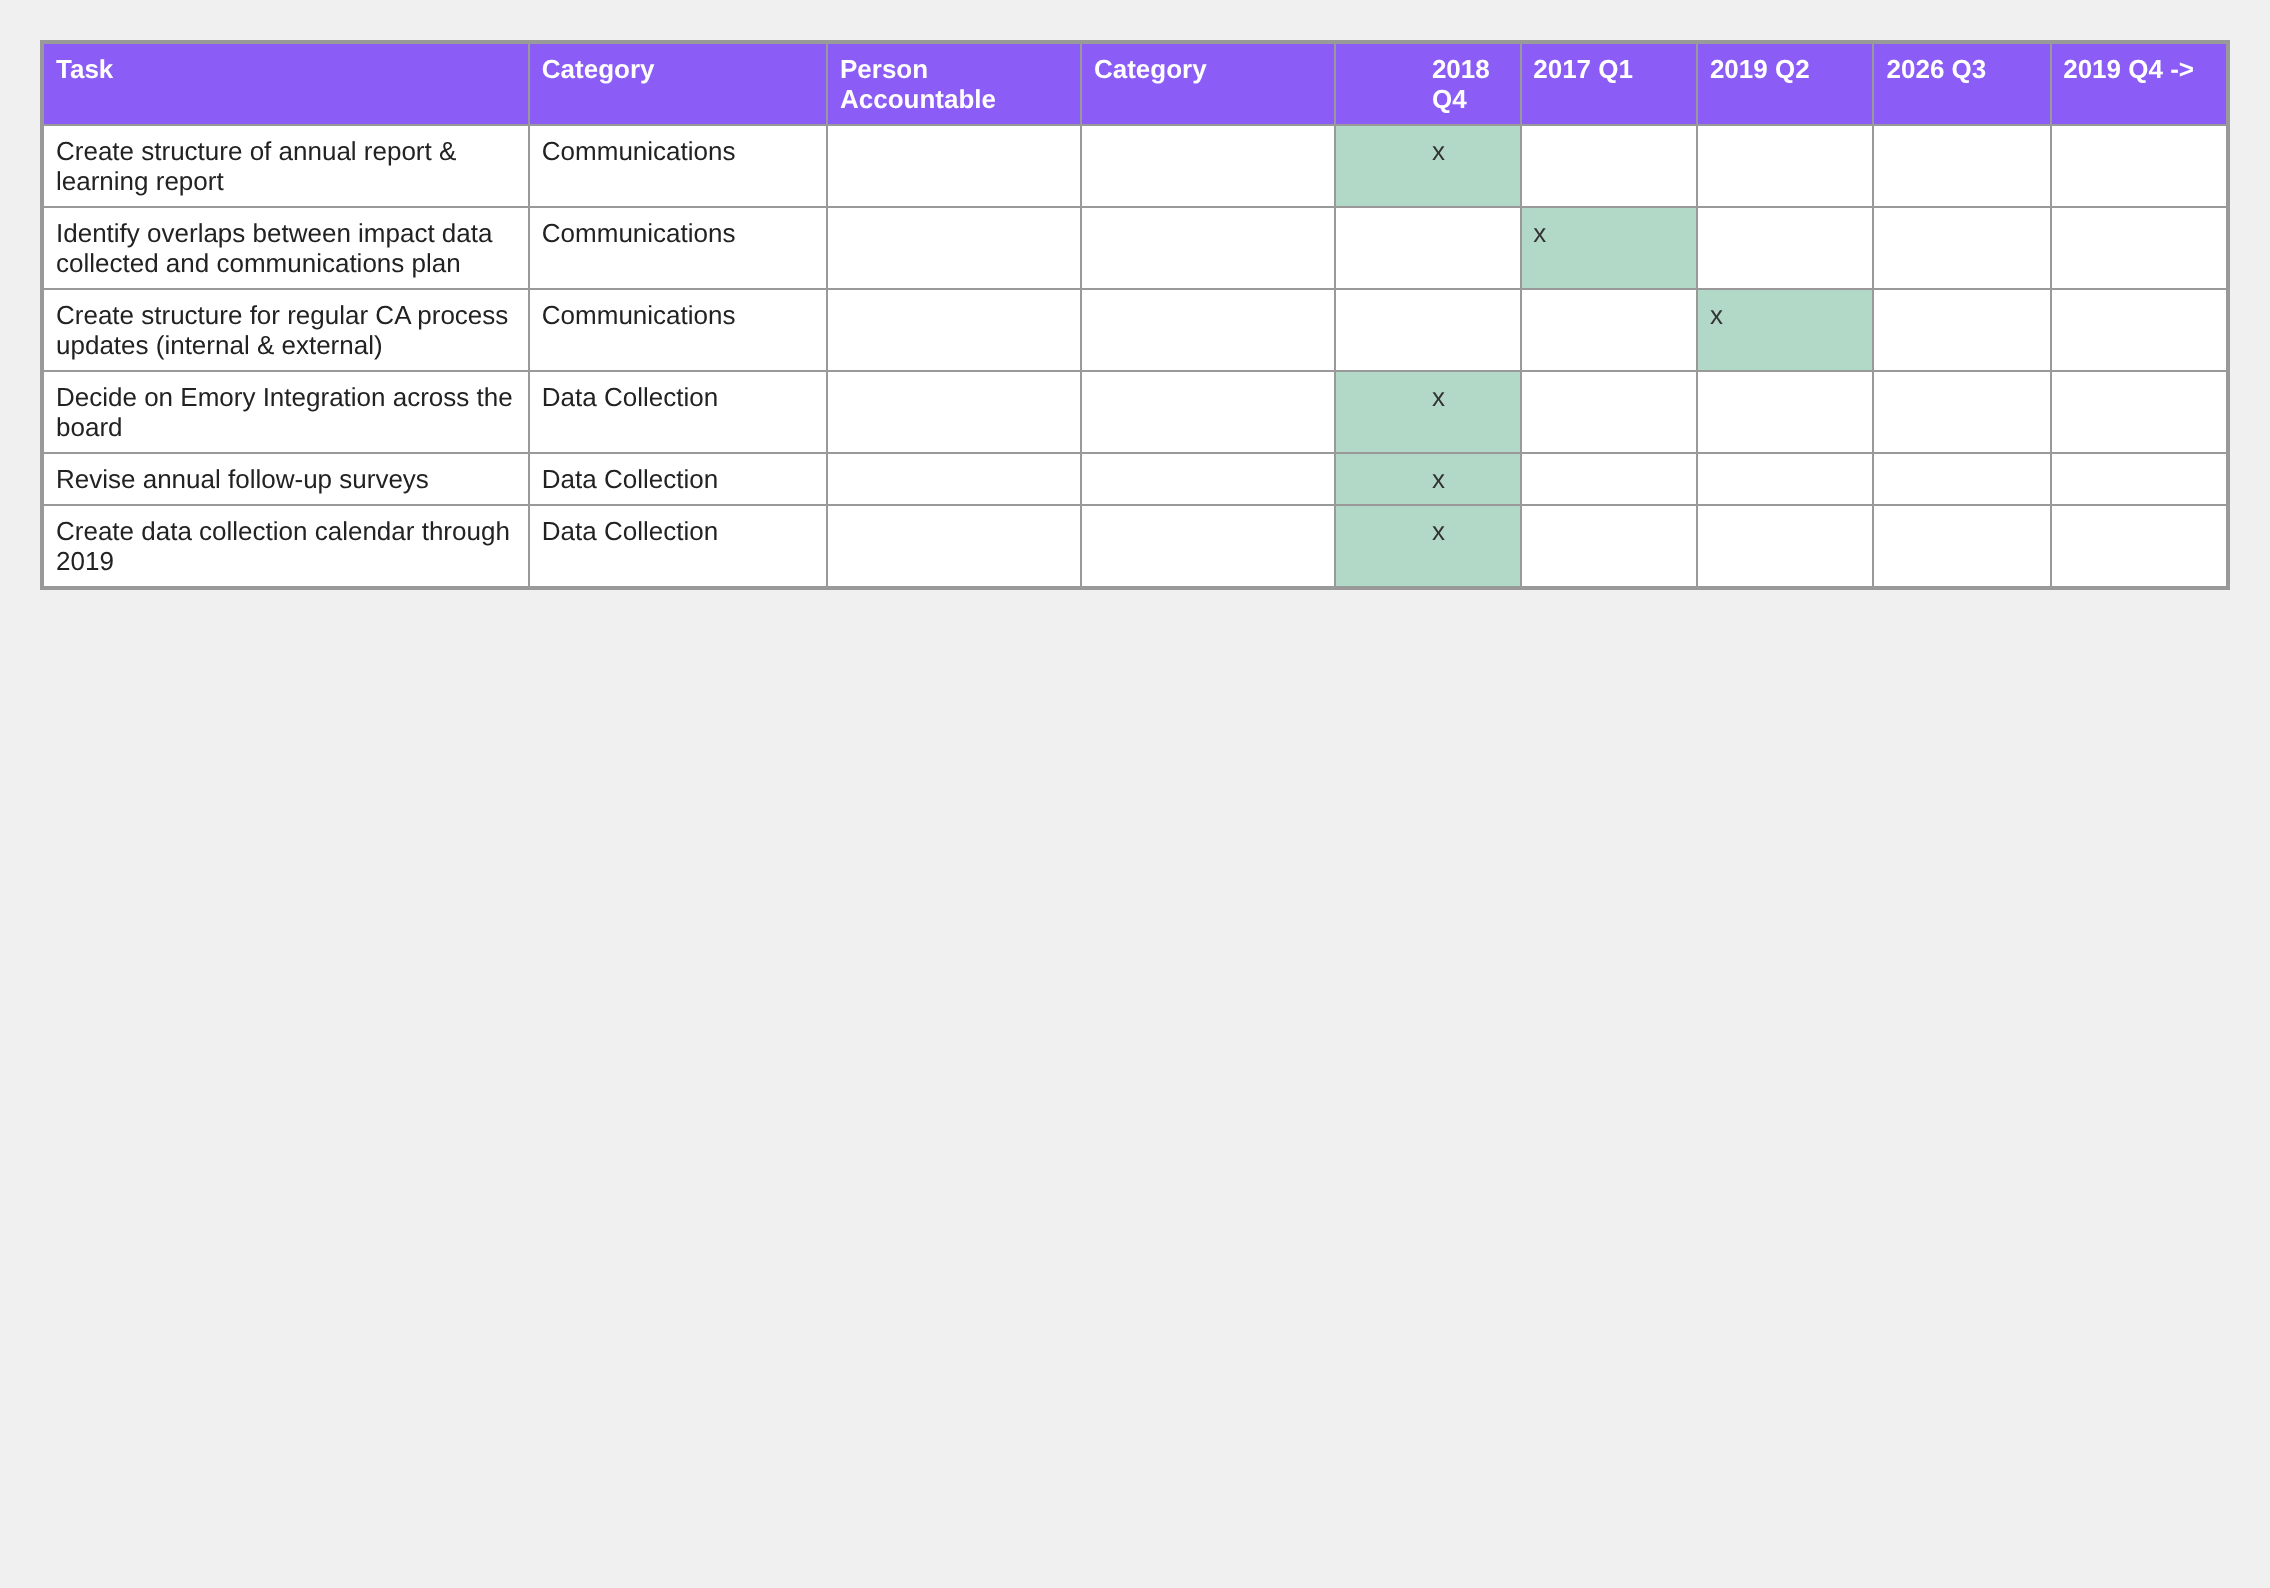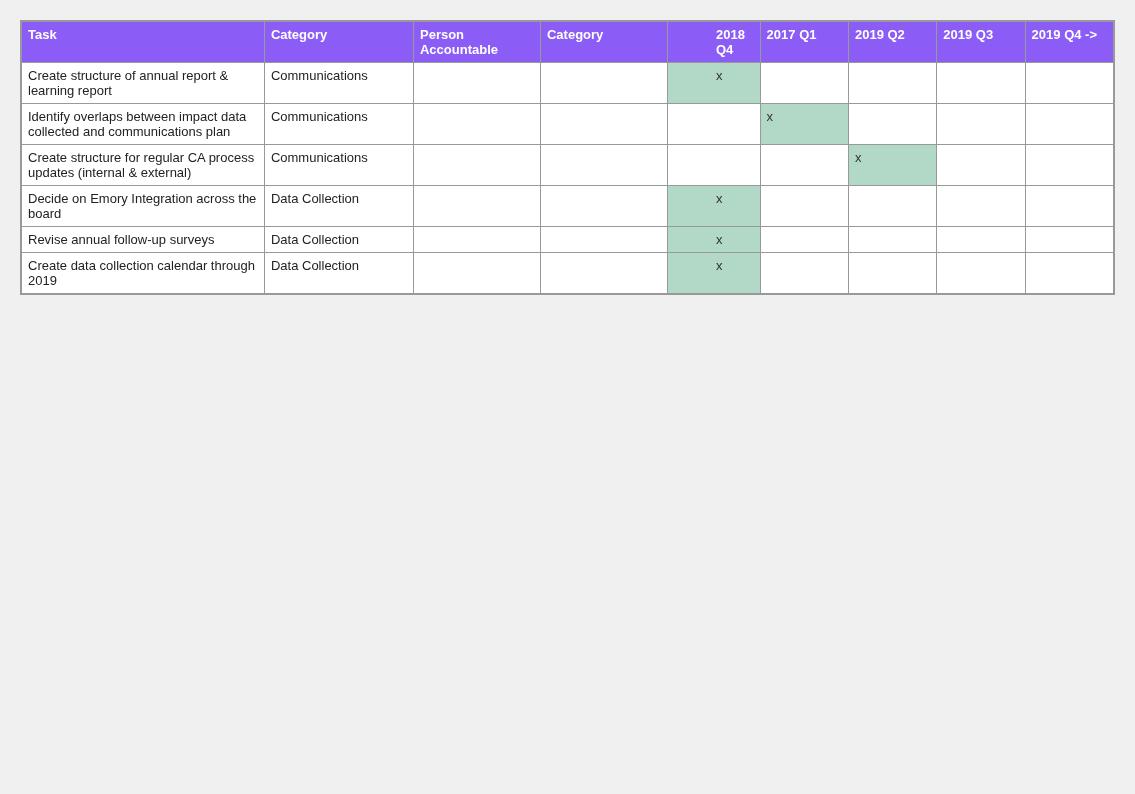--- a/index.html
+++ b/index.html
@@ -63,21 +63,21 @@
   <table>
     <thead>
       <tr>
         <th class="col-task">Task</th>
         <th class="col-category">Category</th>
         <th class="col-person">Person<br>Accountable</th>
         <th class="col-comments">Category</th>
         <th class="col-2018q4">2018 Q4</th>
         <th class="col-2019q1">2017 Q1</th>
         <th class="col-2019q2">2019 Q2</th>
-        <th class="col-2019q3">2019 Q3</th>
+        <th class="col-2019q3">2026 Q3</th>
         <th class="col-2019q4">2019 Q4 -&gt;</th>
       </tr>
     </thead>
     <tbody id="table-body">
     <tr>
           <td class="col-task">Create structure of annual report &amp; learning report</td>
           <td class="col-category">Communications</td>
           <td class="col-person"></td>
           <td class="col-comments"></td>
           <td class="col-2018q4 cell-green"><span class="x-mark">x</span></td>

